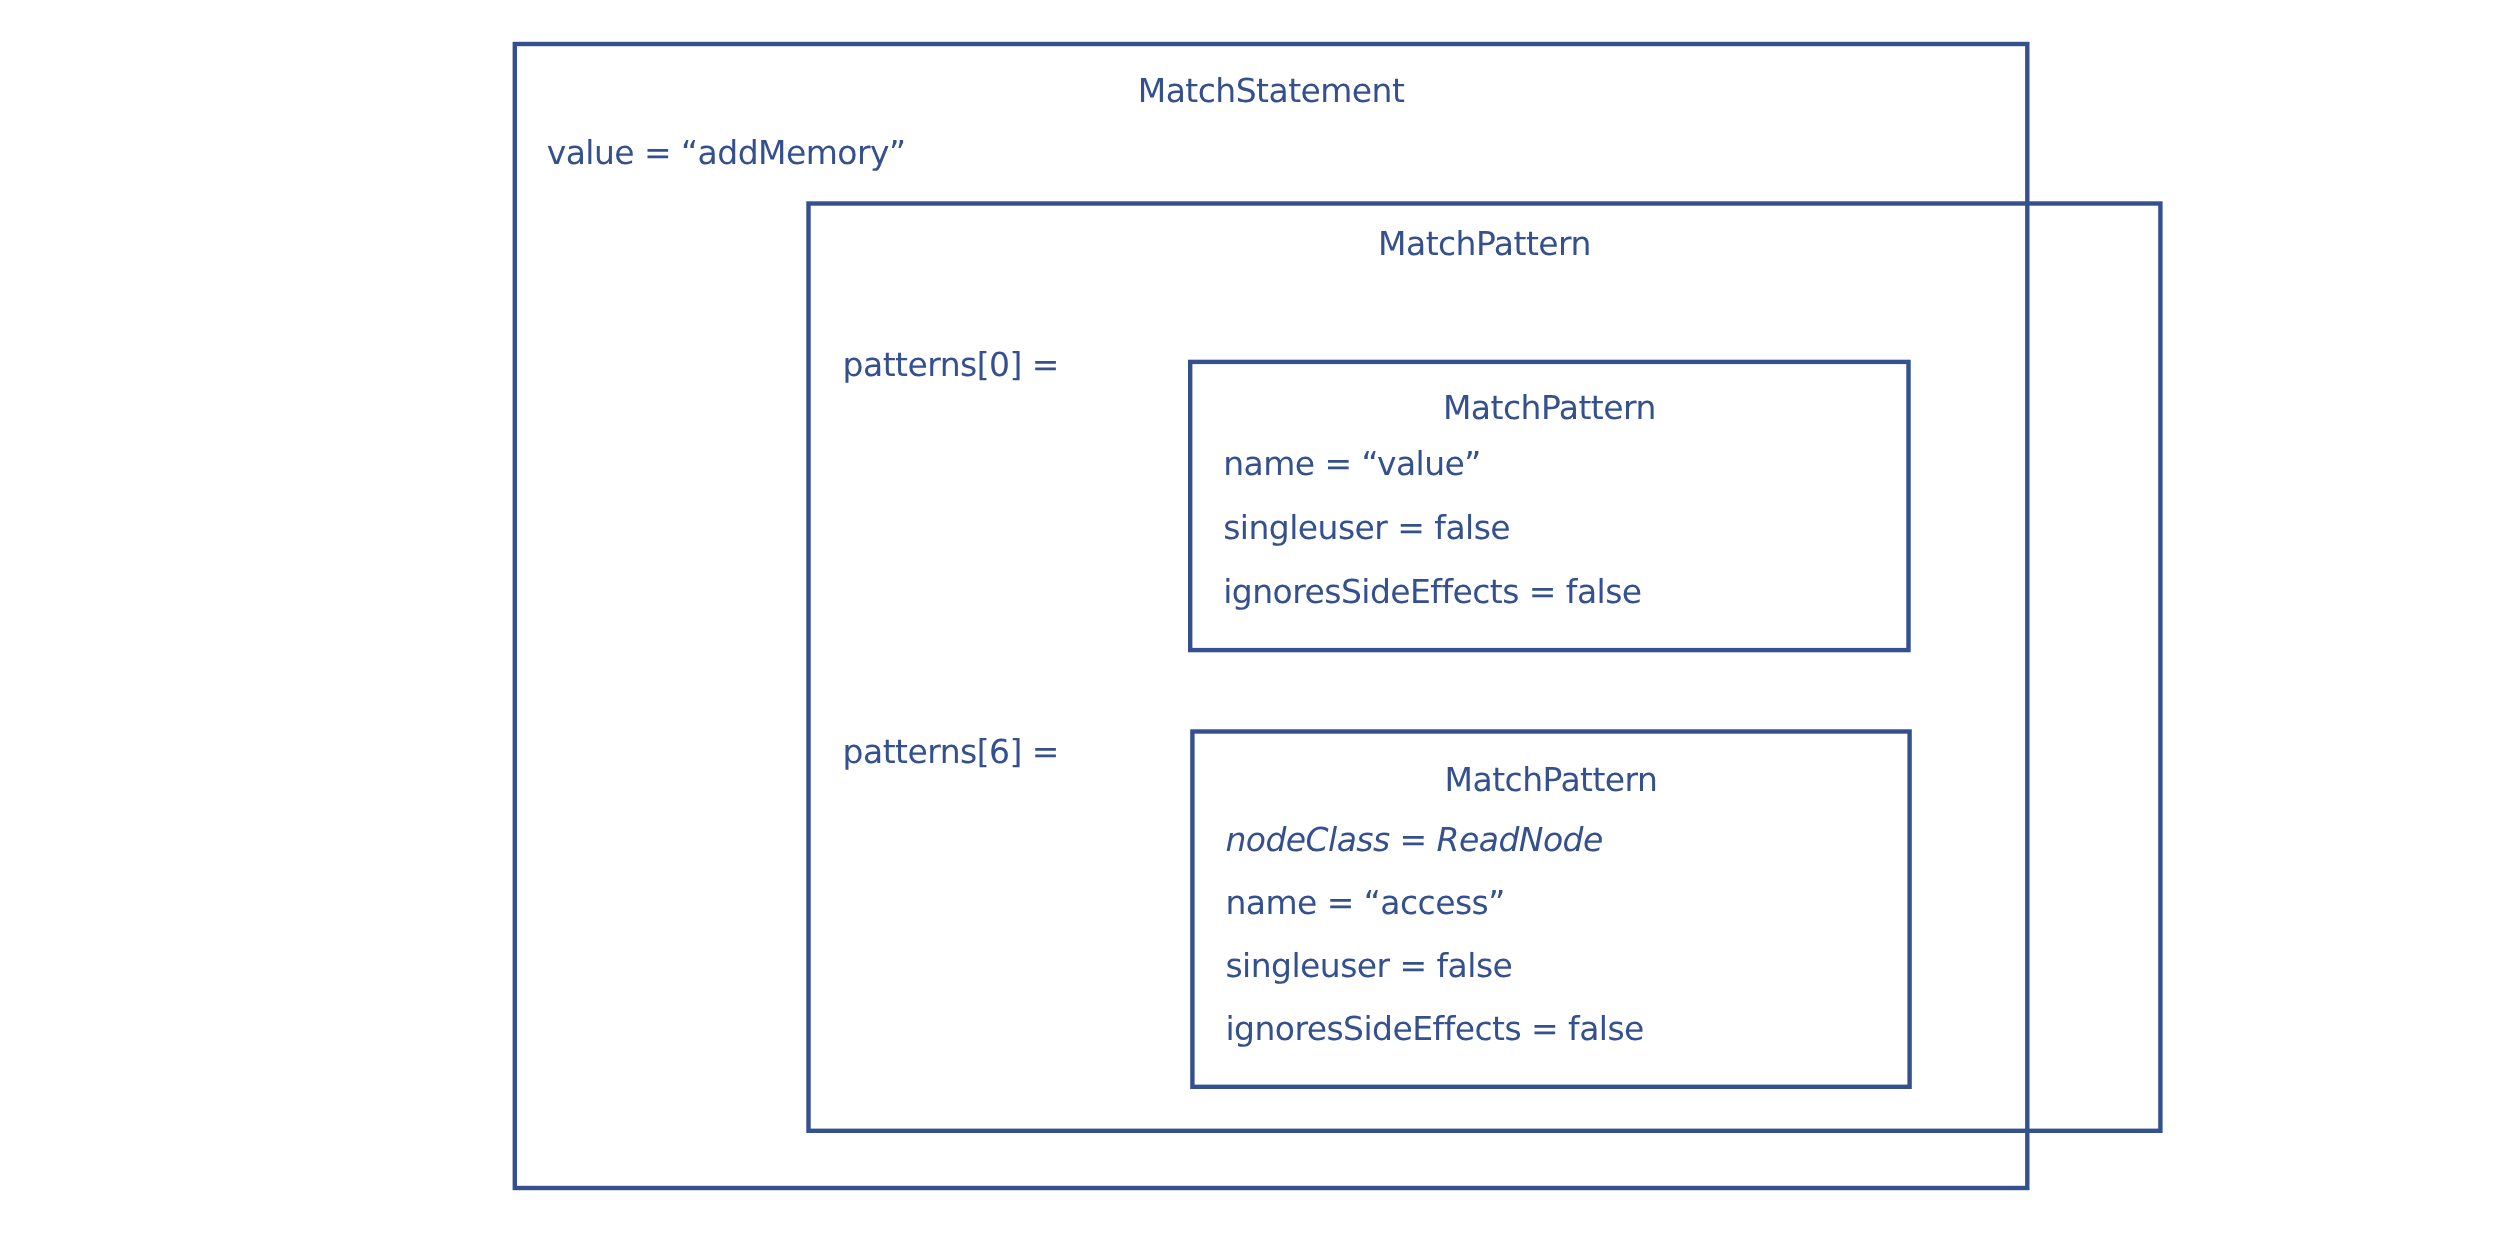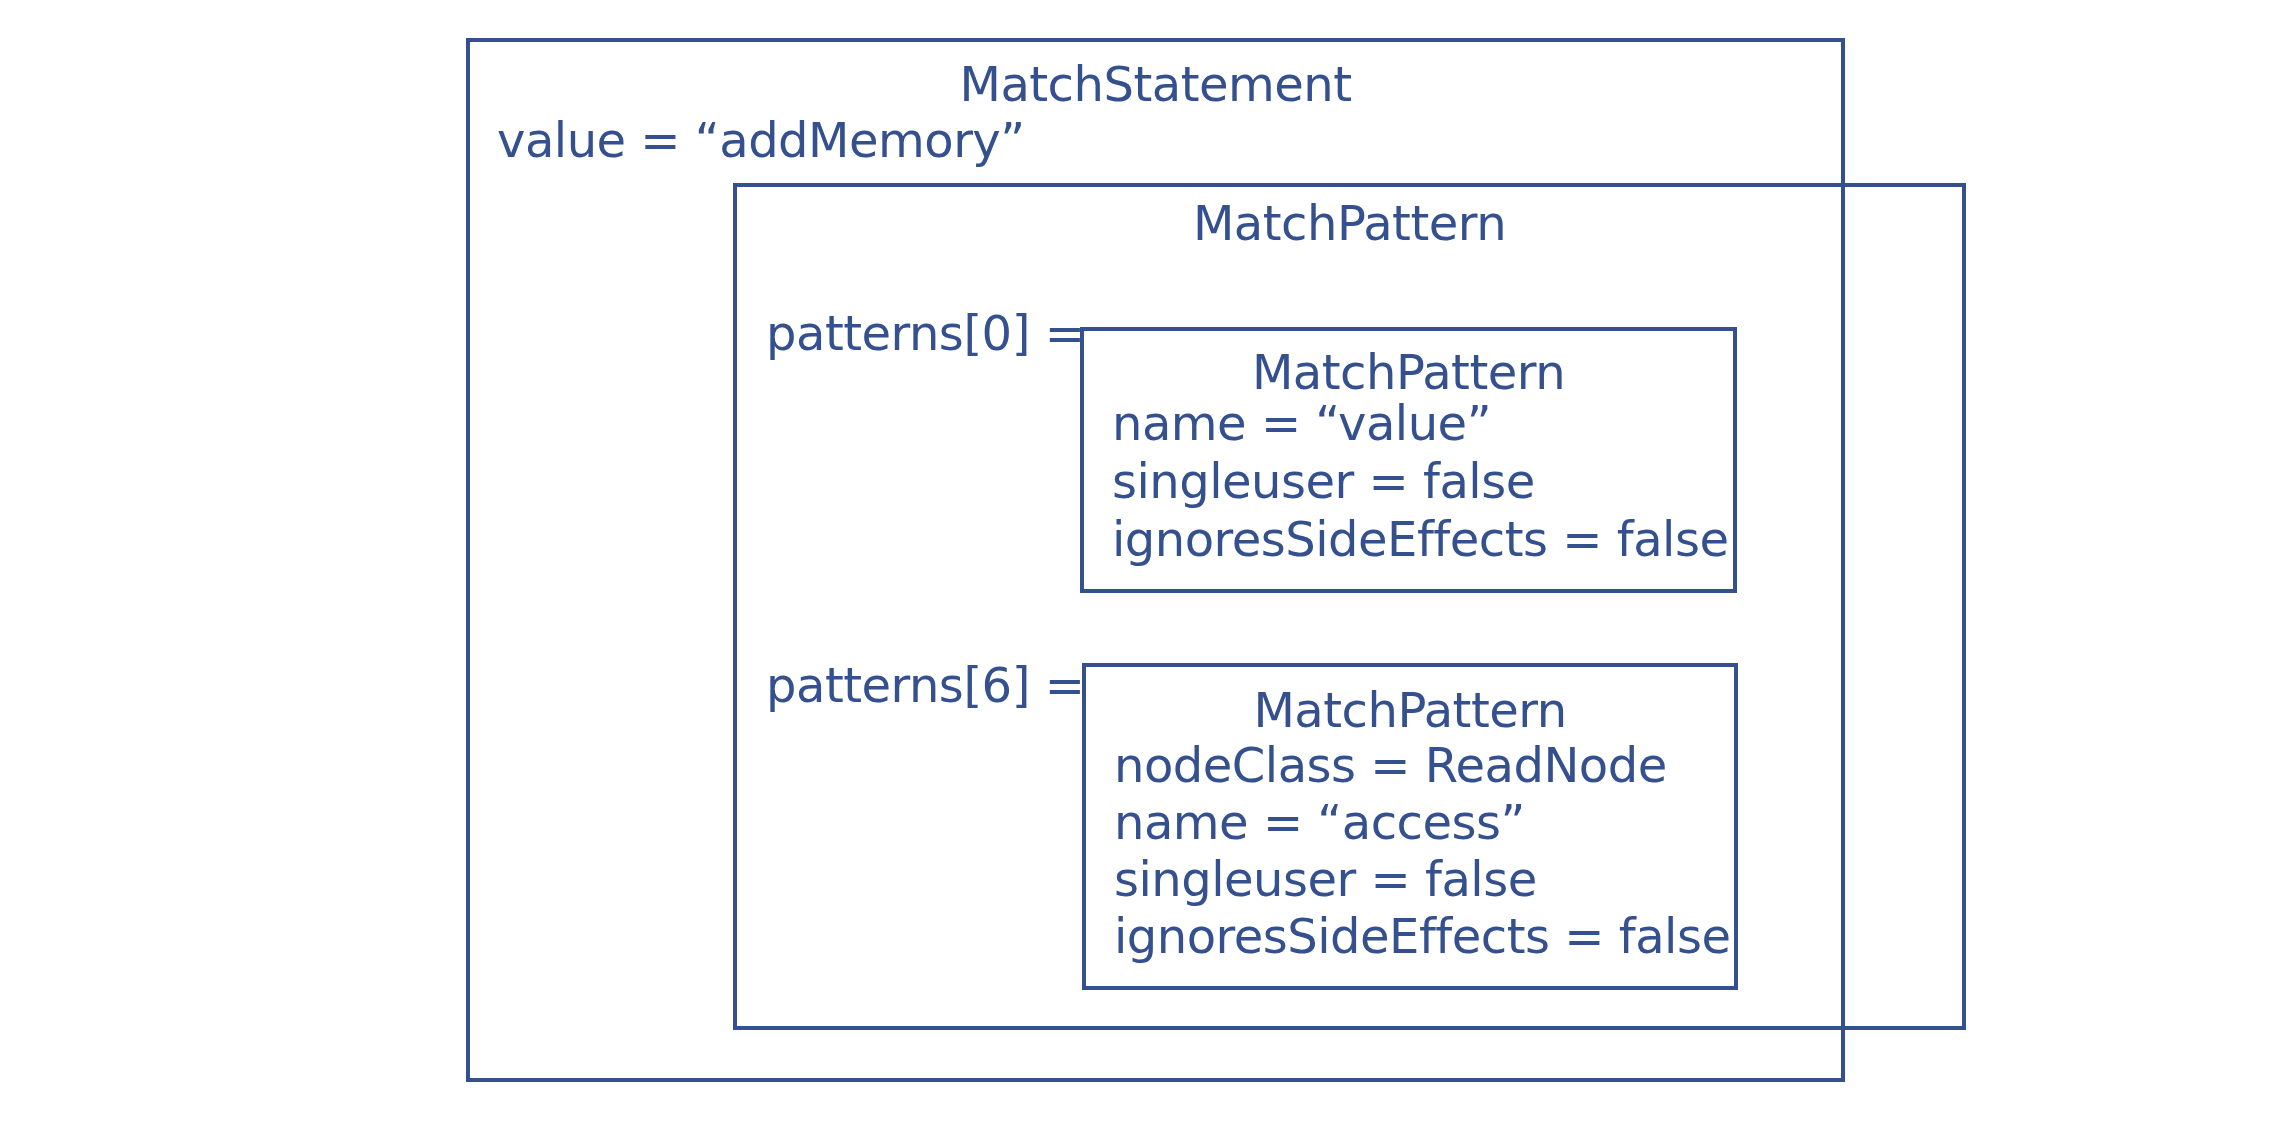--- a/index.html
+++ b/index.html
@@ -6,21 +6,21 @@
     --ink:#35508e;
     --bg:#ffffff;
   }
   html,body{margin:0;padding:0;background:var(--bg);}
   .canvas{
     position:relative;
     width:2284px;height:1123px;
     background:var(--bg);
     font-family:"DejaVu Sans","Liberation Sans",sans-serif;
     color:var(--ink);
-    font-size:48px;
+    font-size:30px;
     letter-spacing:-0.5px;
     overflow:hidden;
   }
   .box{
     position:absolute;
     border:4px solid var(--ink);
     box-sizing:border-box;
     background:transparent;
   }
   .line{
@@ -53,21 +53,21 @@
   
   #inner0{left:343px;top:140px;width:657px;height:266px;}
   #inner0-title{top:15px;}
   #inner0-l0{left:28px;top:66px;}
   #inner0-l1{left:28px;top:124px;}
   #inner0-l2{left:28px;top:182px;}
 
   
   #inner1{left:345px;top:476px;width:656px;height:327px;}
   #inner1-title{top:17px;}
-  #inner1-l0{left:28px;top:72px;}
+  #inner1-l0{left:28px;top:72px;font-style:italic;}
   #inner1-l1{left:28px;top:129px;}
   #inner1-l2{left:28px;top:186px;}
   #inner1-l3{left:28px;top:243px;}
 </style>
 </head>
 <body>
 
 <div class="canvas">
 
   <div id="outer" class="box">

